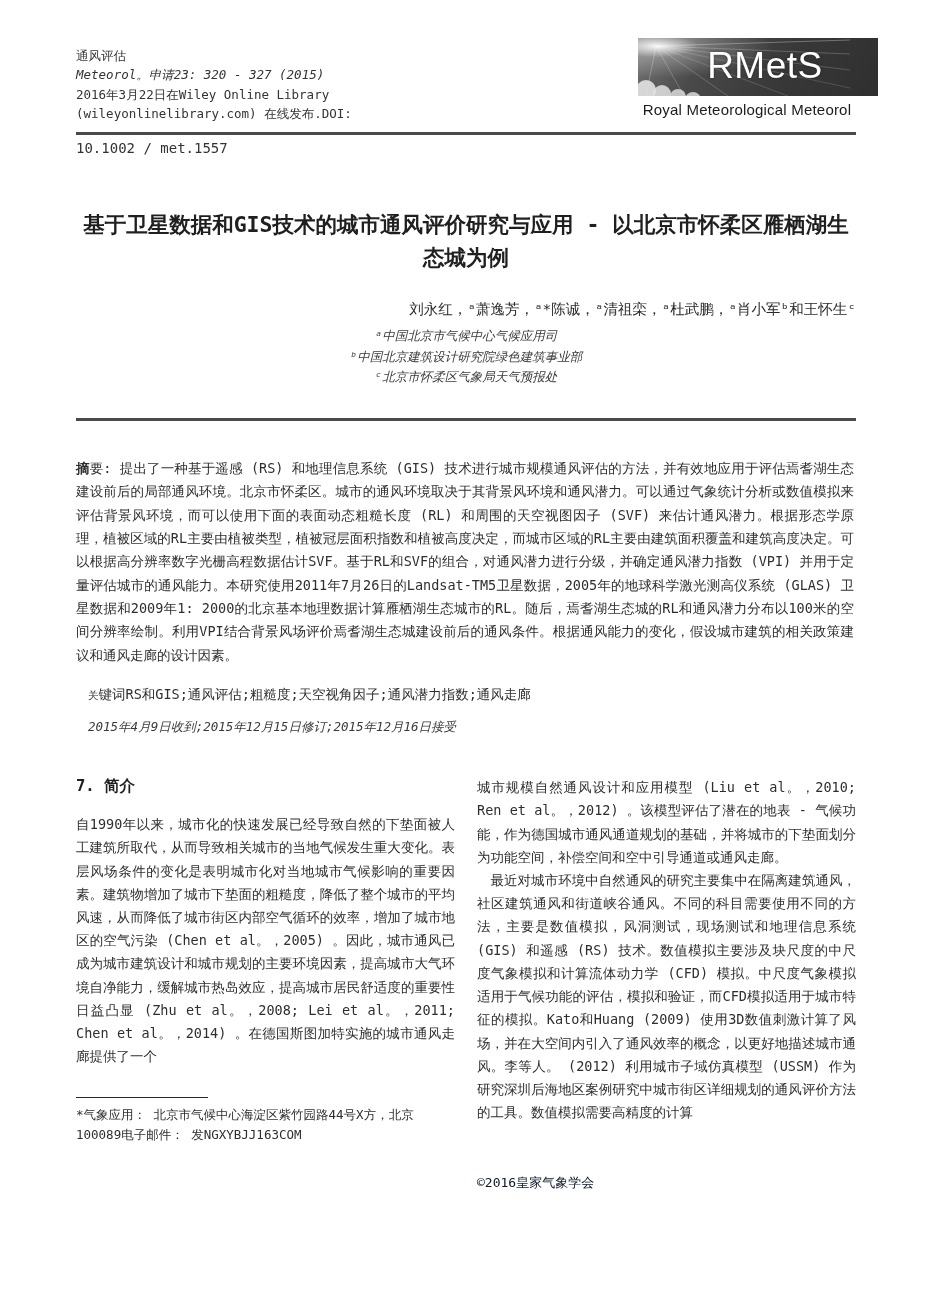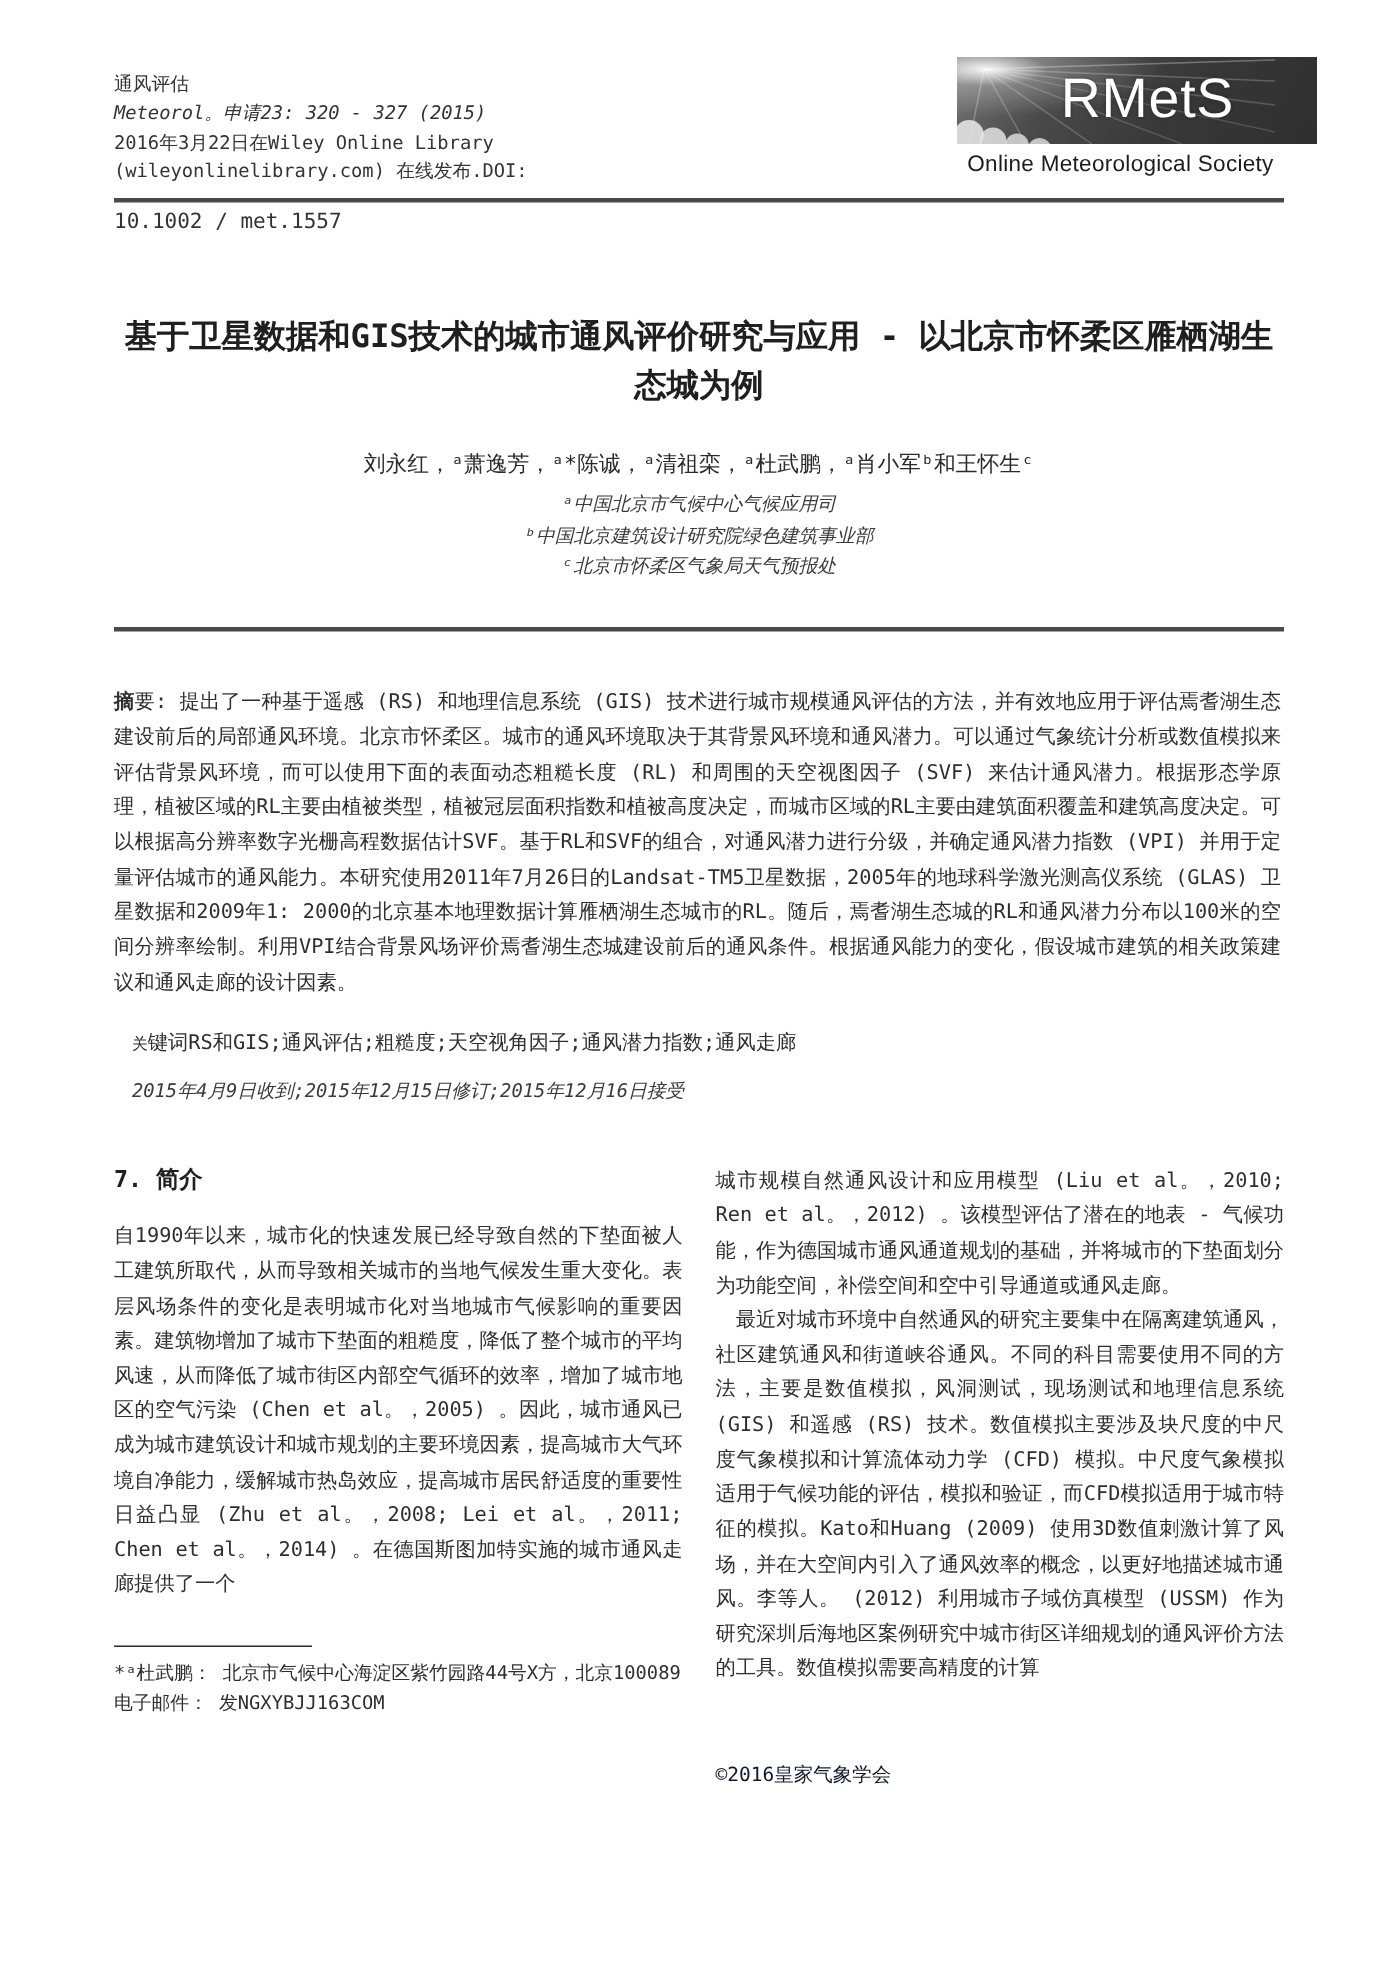--- a/index.html
+++ b/index.html
@@ -65,21 +65,21 @@
   .article-title {
     margin: 52px 6px 0 6px;
     text-align: center;
     font-size: 21.5px;
     font-weight: bold;
     line-height: 1.55;
     color: #1f1f1f;
   }
   .authors-line {
     margin-top: 26px;
-    text-align: center;
+    text-align: right;
     font-size: 14.5px;
     color: #2a2a2a;
   }
   .affiliations { margin-top: 7px; text-align: center; }
   .affiliation-line {
     font-style: italic;
     font-size: 12.5px;
     line-height: 1.65;
     color: #3a3a3a;
   }
@@ -152,21 +152,21 @@
           <rect x="0" y="0" width="212" height="58" fill="url(#burst)"></rect>
           <g fill="#e3e3e3">
             <circle cx="8" cy="52" r="10" opacity="0.9"></circle>
             <circle cx="24" cy="56" r="9" opacity="0.85"></circle>
             <circle cx="40" cy="59" r="8" opacity="0.8"></circle>
             <circle cx="55" cy="62" r="8" opacity="0.8"></circle>
           </g>
         </svg>
         <span class="logo-text">RMetS</span>
       </div>
-      <div class="logo-caption">Online Meteorological Society</div>
+      <div class="logo-caption">Royal Meteorological Meteorol</div>
     </div>
   </div>
 
   <hr class="rule-thick">
   <div class="doi-line">10.1002 / met.1557</div>
 
   <h1 class="article-title">基于卫星数据和GIS技术的城市通风评价研究与应用 - 以北京市怀柔区雁栖湖生态城为例</h1>
   <div class="authors-line">刘永红，ᵃ萧逸芳，ᵃ*陈诚，ᵃ清祖栾，ᵃ杜武鹏，ᵃ肖小军ᵇ和王怀生ᶜ</div>
   <div class="affiliations">
     <div class="affiliation-line">ᵃ中国北京市气候中心气候应用司</div>
@@ -181,21 +181,21 @@
   <div class="keywords-line"><span class="keywords-small">关</span><span>键词RS和GIS;通风评估;粗糙度;天空视角因子;通风潜力指数;通风走廊</span></div>
 
   <div class="dates-line">2015年4月9日收到;2015年12月15日修订;2015年12月16日接受</div>
 
   <div class="columns">
     <div class="col">
       <h2 class="section-heading">7. 简介</h2>
       <p class="body-par">自1990年以来，城市化的快速发展已经导致自然的下垫面被人工建筑所取代，从而导致相关城市的当地气候发生重大变化。表层风场条件的变化是表明城市化对当地城市气候影响的重要因素。建筑物增加了城市下垫面的粗糙度，降低了整个城市的平均风速，从而降低了城市街区内部空气循环的效率，增加了城市地区的空气污染 (Chen et al。，2005) 。因此，城市通风已成为城市建筑设计和城市规划的主要环境因素，提高城市大气环境自净能力，缓解城市热岛效应，提高城市居民舒适度的重要性日益凸显 (Zhu et al。，2008; Lei et al。，2011; Chen et al。，2014) 。在德国斯图加特实施的城市通风走廊提供了一个</p>
       <div class="footnote-block">
         <hr class="footnote-rule">
-        <div class="footnote-text">*ᵃ杜武鹏： 北京市气候中心海淀区紫竹园路44号X方，北京100089电子邮件： 发NGXYBJJ163COM</div>
+        <div class="footnote-text">*气象应用： 北京市气候中心海淀区紫竹园路44号X方，北京100089电子邮件： 发NGXYBJJ163COM</div>
       </div>
     </div>
     <div class="col">
       <p class="body-par">城市规模自然通风设计和应用模型 (Liu et al。，2010; Ren et al。，2012) 。该模型评估了潜在的地表 - 气候功能，作为德国城市通风通道规划的基础，并将城市的下垫面划分为功能空间，补偿空间和空中引导通道或通风走廊。</p>
       <p class="body-par indent">最近对城市环境中自然通风的研究主要集中在隔离建筑通风，社区建筑通风和街道峡谷通风。不同的科目需要使用不同的方法，主要是数值模拟，风洞测试，现场测试和地理信息系统 (GIS) 和遥感 (RS) 技术。数值模拟主要涉及块尺度的中尺度气象模拟和计算流体动力学 (CFD) 模拟。中尺度气象模拟适用于气候功能的评估，模拟和验证，而CFD模拟适用于城市特征的模拟。Kato和Huang (2009) 使用3D数值刺激计算了风场，并在大空间内引入了通风效率的概念，以更好地描述城市通风。李等人。 (2012) 利用城市子域仿真模型 (USSM) 作为研究深圳后海地区案例研究中城市街区详细规划的通风评价方法的工具。数值模拟需要高精度的计算</p>
       <div class="copyright-line">©2016皇家气象学会</div>
     </div>
   </div>
 
 </div>

